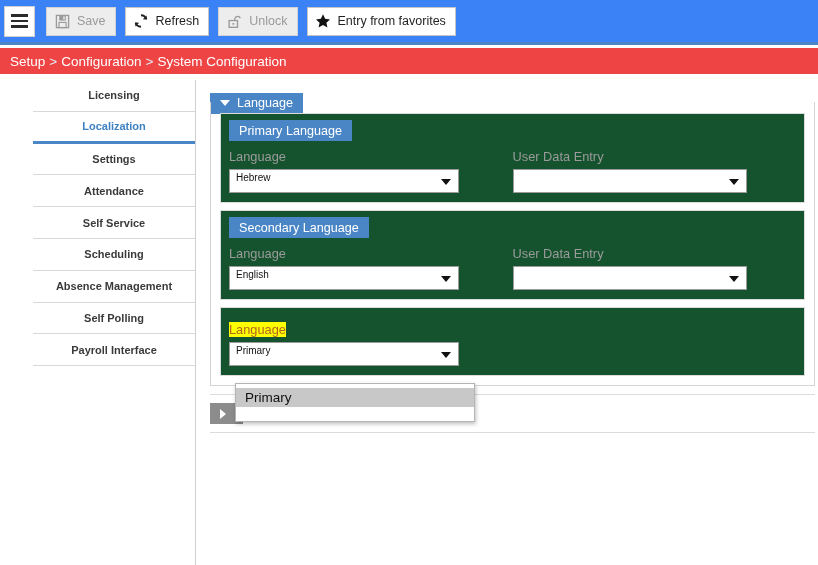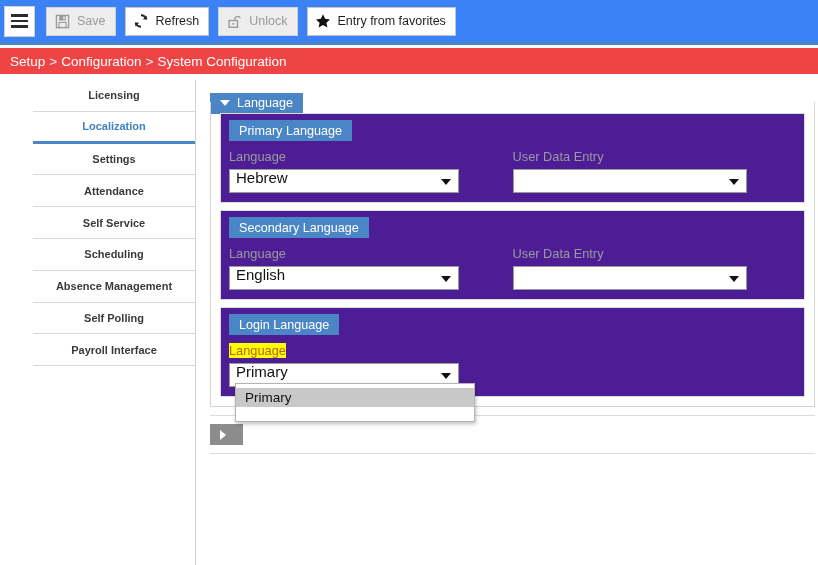--- a/index.html
+++ b/index.html
@@ -134,21 +134,21 @@
     margin-top: -11px;
     padding: 11px 9px 9px 9px;
   }
   .panel-head-row { height: 21px; margin-bottom: 0; }
 
   .sub-panel {
     position: relative;
     border: 1px solid #dcdcdc;
     padding: 6px 8px 9px 8px;
     margin-bottom: 7px;
-    background: #4c1d95;
+    background: #14532d;
   }
   .sub-panel.last { margin-bottom: 0; }
 
   .field-grid {
     display: flex;
     margin-top: 6px;
   }
   .field-col { width: 340px; }
 
   .field-label {
@@ -162,21 +162,21 @@
     color: #b5651d;
   }
 
   .sel {
     position: relative;
     height: 24px;
     border: 1px solid #9a9a9a;
     background: #ffffff;
     display: flex; align-items: center;
     padding: 0 22px 8px 6px;
-    font-size: 15px;
+    font-size: 10px;
     color: #111111;
     cursor: pointer;
   }
   .sel.w230 { width: 230px; }
   .sel.w234 { width: 234px; }
   .sel .arrow {
     position: absolute; right: 7px; top: 50%;
     margin-top: -2px;
     width: 0; height: 0;
     border-left: 5px solid transparent;
@@ -337,23 +337,20 @@
           <span class="field-label">User Data Entry</span>
           <div class="sel w234">
             <span></span>
             <span class="arrow"></span>
           </div>
         </div>
       </div>
     </div>
 
     <div class="sub-panel last">
-      <div class="tag">
-        <span>Login Language</span>
-      </div>
       <div class="field-grid">
         <div class="field-col">
           <span class="field-label highlight">Language</span>
           <div class="sel w230">
             <span>Primary</span>
             <span class="arrow"></span>
           </div>
         </div>
       </div>
     </div>

